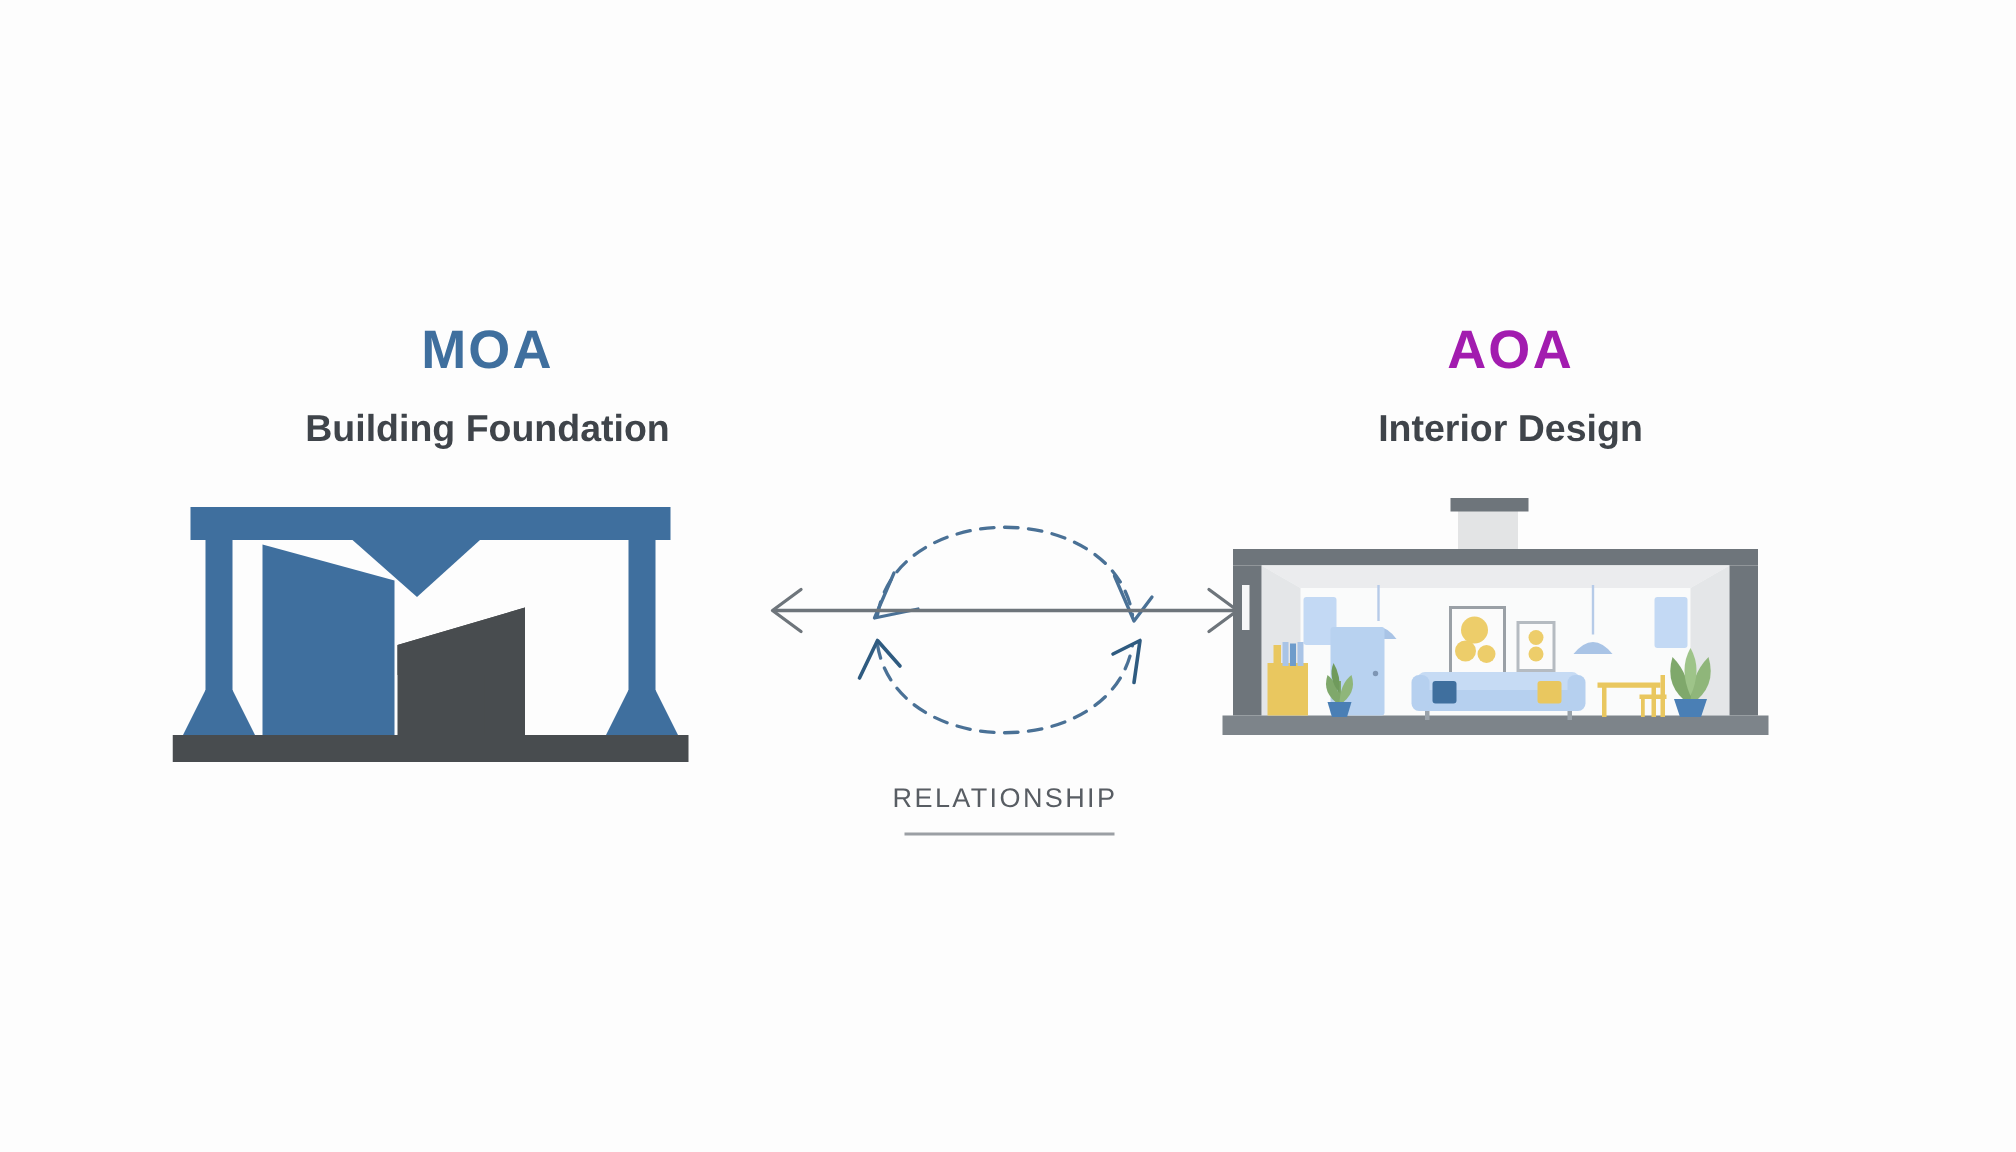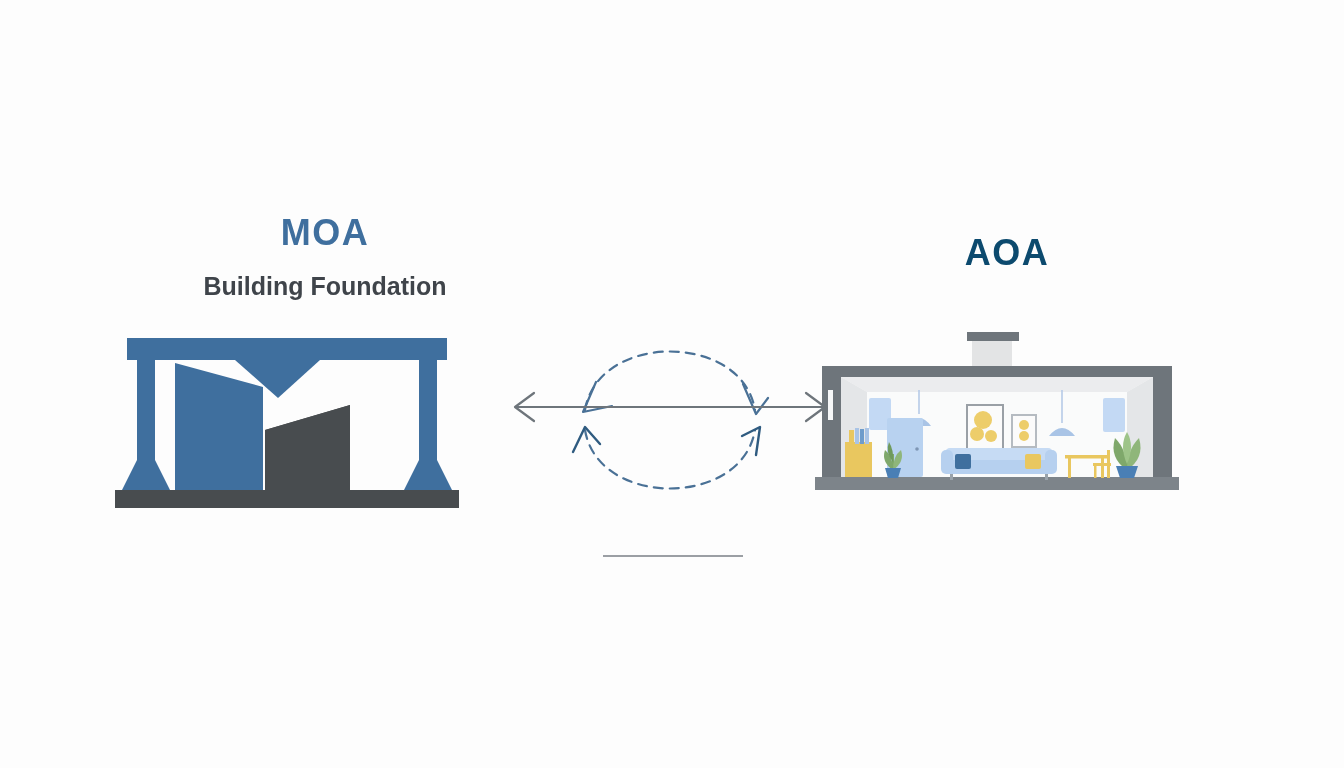--- a/index.html
+++ b/index.html
@@ -33,21 +33,21 @@
     top: 215px;
     left: 0;
     width: 420px;
     text-align: center;
     font-size: 36px;
     font-weight: bold;
     letter-spacing: 1.5px;
     line-height: 1;
   }
   #moa-title { color: #3f6f9e; }
-  #aoa-title { color: #0c4a6e; margin-top: 20px; }
+  #aoa-title { color: #a21caf; }
 
   .panel-subtitle {
     position: absolute;
     top: 274px;
     left: 0;
     width: 420px;
     text-align: center;
     font-size: 25px;
     font-weight: 700;
     color: #3f444a;
@@ -147,27 +147,29 @@
       <path d="M 44 103 L 25 117 L 44 131" fill="none" stroke="#6e757b" stroke-width="2.2" stroke-linecap="round" stroke-linejoin="round"></path>
       <path d="M 316 103 L 335 117 L 316 131" fill="none" stroke="#6e757b" stroke-width="2.2" stroke-linecap="round" stroke-linejoin="round"></path>
 
       <path d="M 95 140 C 108 218, 252 218, 265 140" fill="none" stroke="#4a7196" stroke-width="2.2" stroke-dasharray="9 7" stroke-linecap="round"></path>
 
       <path d="M 83 162 L 95 137 L 110 154" fill="none" stroke="#2f5b80" stroke-width="2.4" stroke-linecap="round" stroke-linejoin="round"></path>
 
       <path d="M 252 146 L 270 137 L 266 165" fill="none" stroke="#2f5b80" stroke-width="2.4" stroke-linecap="round" stroke-linejoin="round"></path>
     </svg>
 
+    <div id="rel-label">RELATIONSHIP</div>
     <div id="rel-underline"></div>
   </div>
 
   <div class="panel" id="panel-aoa">
 
     <div class="panel-title" id="aoa-title">AOA</div>
 
+    <div class="panel-subtitle">Interior Design</div>
 
     <div class="illustration">
       <svg viewBox="0 0 420 180" width="420" height="180">
 
         <rect x="175" y="8" width="40" height="28" fill="#e3e4e5"></rect>
         <rect x="170" y="2" width="52" height="9" fill="#6e757b"></rect>
 
         <rect x="25" y="36" width="350" height="11" fill="#6e757b"></rect>
 
         <rect x="44" y="47" width="312" height="100" fill="#fafbfb"></rect>

